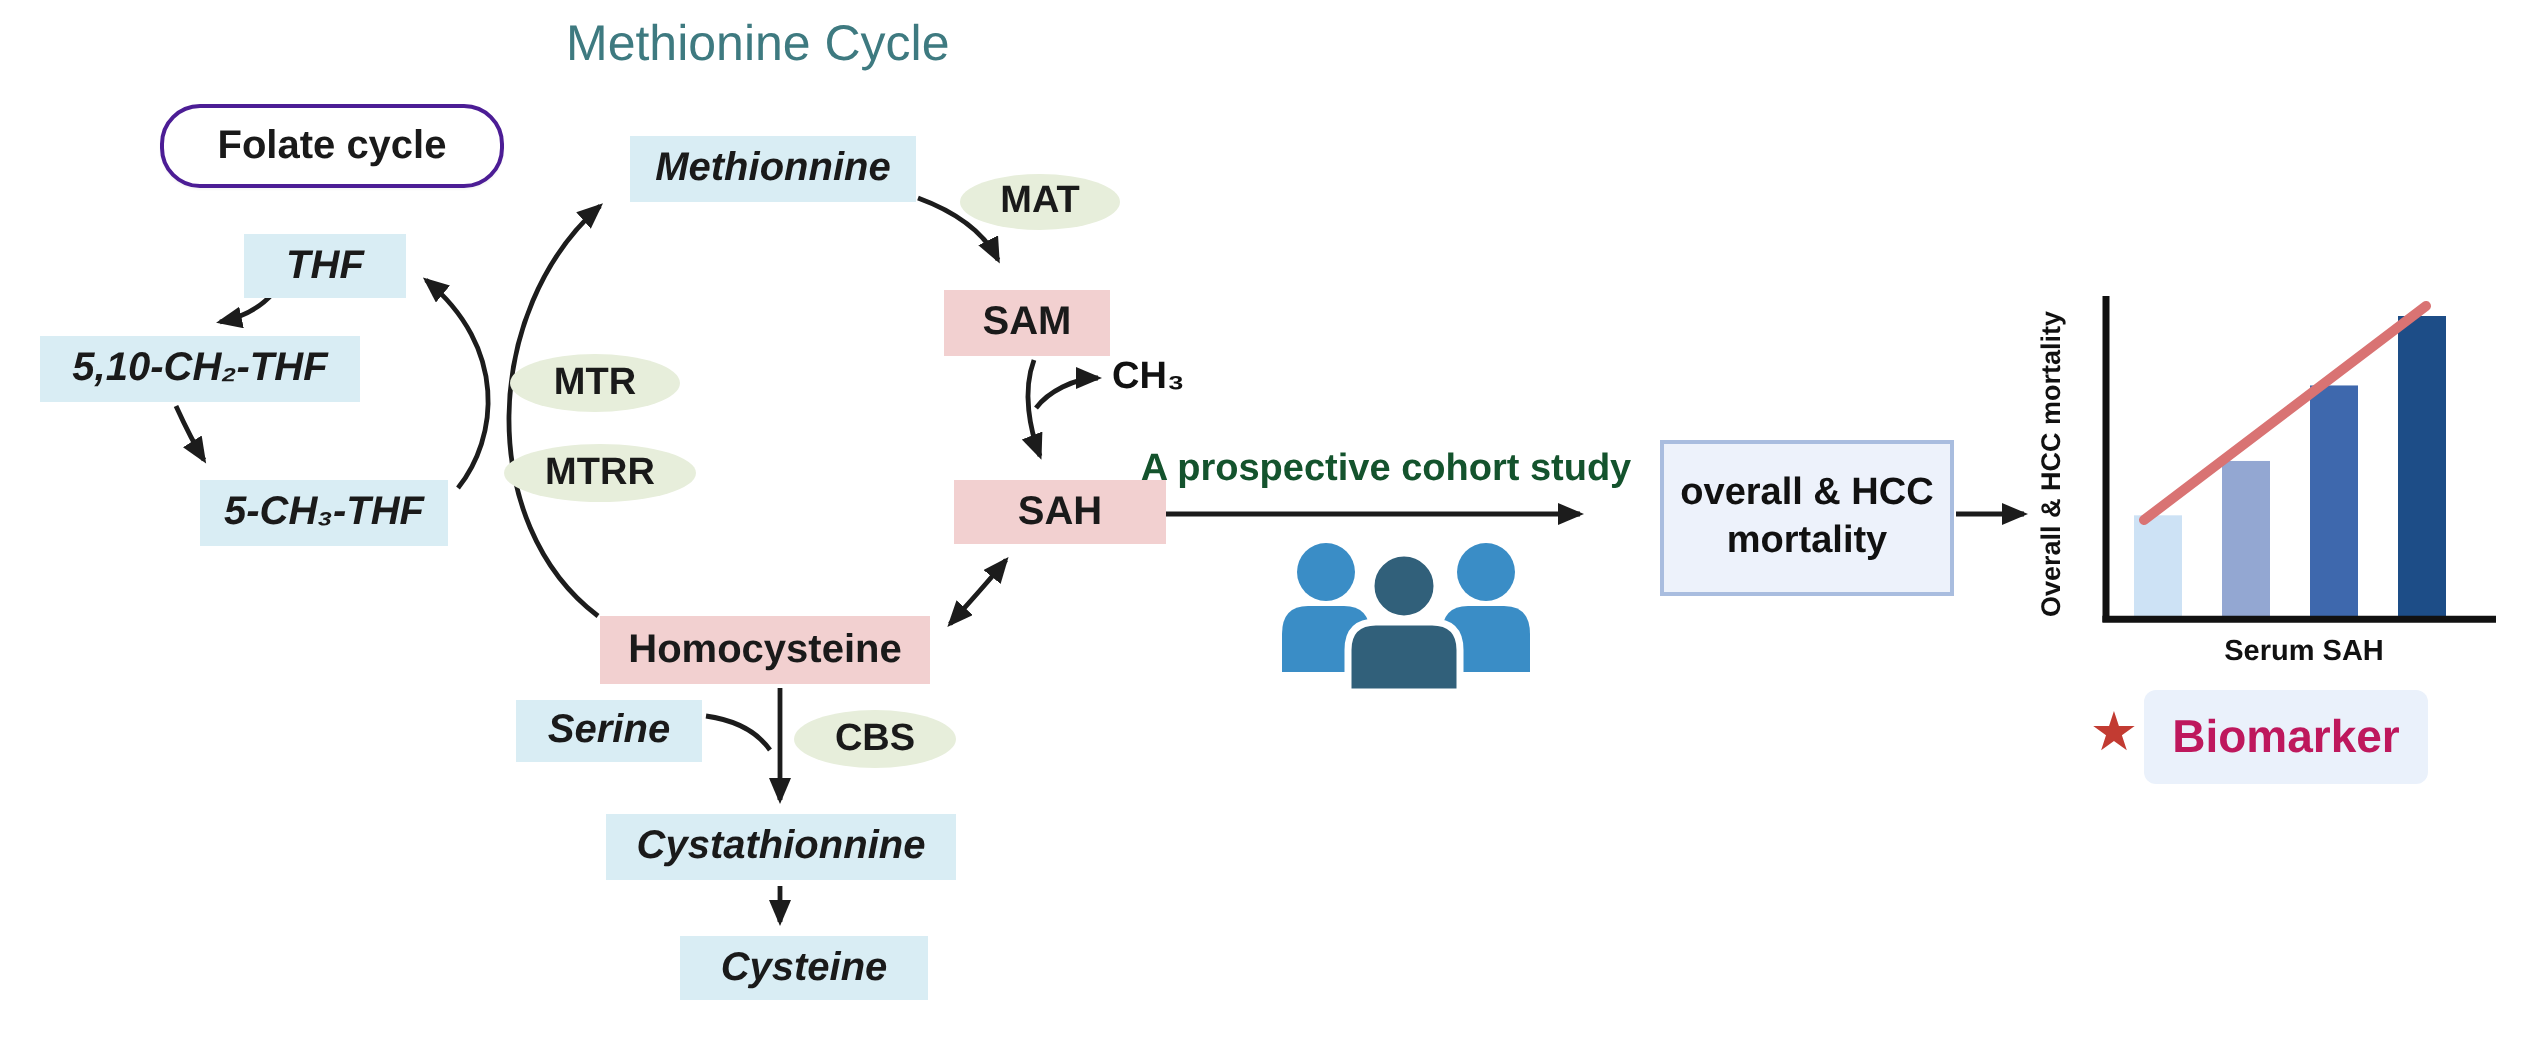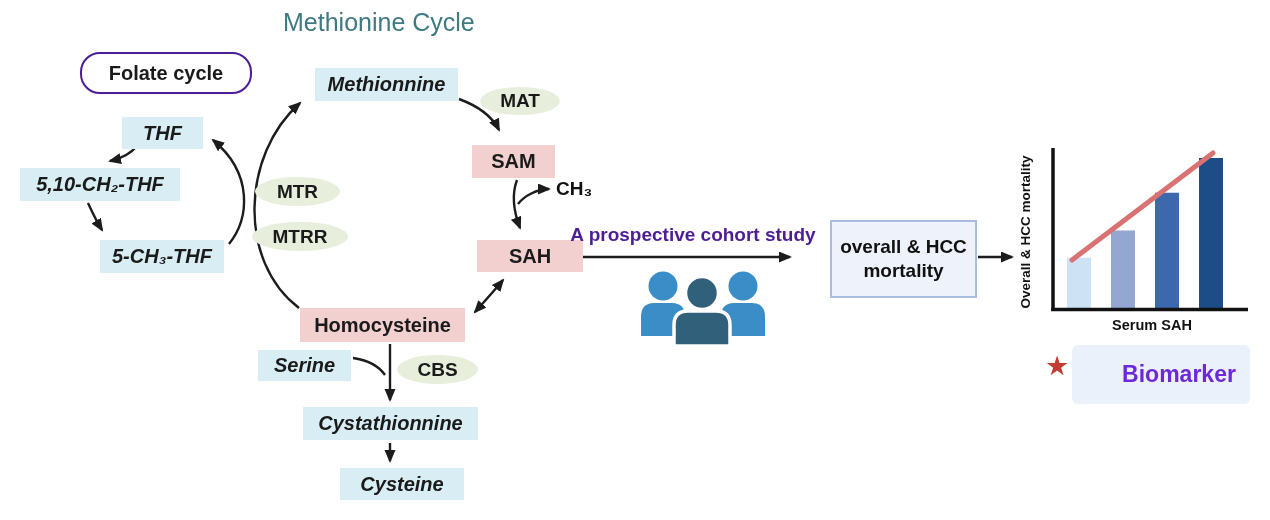--- a/index.html
+++ b/index.html
@@ -22,36 +22,36 @@
     position:absolute;display:flex;align-items:center;justify-content:center;
     font-weight:bold;font-size:20px;color:#1a1a1a;background:#fff;
     border:2px solid #4c1d95;border-radius:20px;box-shadow:0 1px 1px rgba(0,0,0,0.04);
   }
   #title{
     position:absolute;left:283px;top:8px;width:260px;height:32px;
     font-weight:normal;font-size:25px;color:#3e7a80;
   }
   #cohort-text{
     position:absolute;left:562px;top:224px;width:262px;height:24px;
-    font-weight:bold;font-size:19px;color:#4c1d95;text-align:center;white-space:nowrap;
+    font-weight:bold;font-size:19px;color:#14532d;text-align:center;white-space:nowrap;
   }
   #mortality-box{
     position:absolute;left:830px;top:220px;width:143px;height:74px;
     display:flex;align-items:center;justify-content:center;text-align:center;
     background:#edf2fb;border:2px solid #a9bddf;
     font-weight:bold;font-size:19px;color:#111;line-height:1.25;
   }
   #ch3-label{
     position:absolute;left:556px;top:178px;width:60px;height:24px;
     font-weight:bold;font-size:19px;color:#111;
   }
   #biomarker-chip{
-    position:absolute;left:1072px;top:345px;width:142px;height:59px;border-radius:6px;
+    position:absolute;left:1072px;top:345px;width:142px;height:47px;border-radius:6px;
     background:#eaf1fb;display:flex;align-items:center;justify-content:center;
-    font-weight:bold;font-size:23px;color:#6d28d9;padding-left:36px;
+    font-weight:bold;font-size:23px;color:#be185d;
   }
   #biomarker-star{
     position:absolute;left:1042px;top:351px;width:30px;height:30px;
     font-size:27px;line-height:30px;color:#c23b32;text-align:center;
   }
   svg{display:block;}
   .arrow-layer{position:absolute;left:0;top:0;pointer-events:none;}
   .chart-label{font-weight:bold;fill:#111;}
 </style>
 </head>

